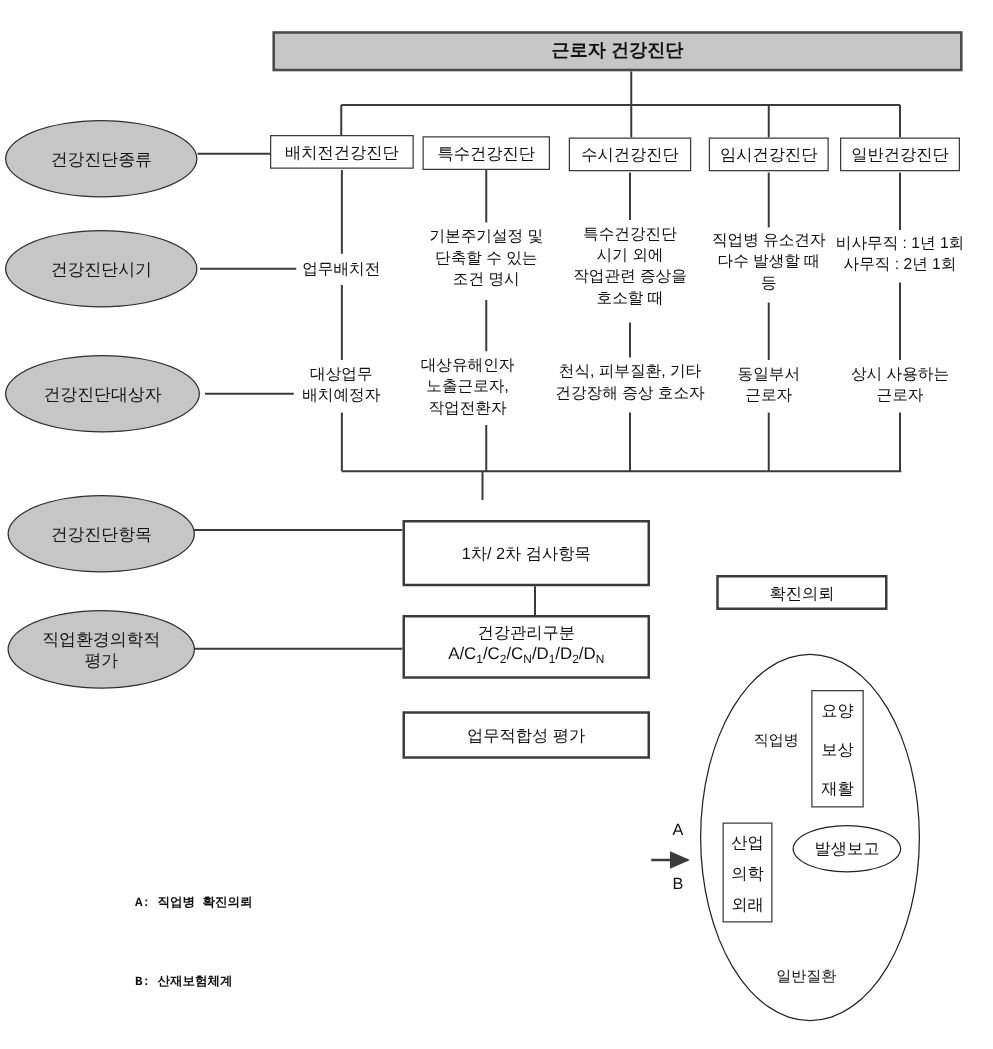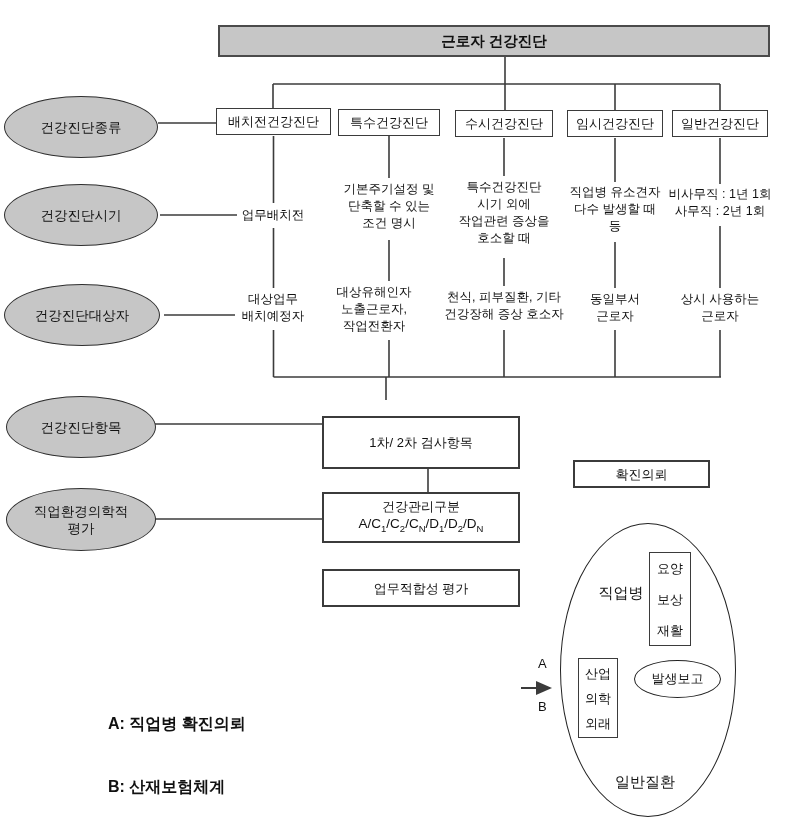--- a/index.html
+++ b/index.html
@@ -25,23 +25,23 @@
   }
   .row-ellipse{
     background:var(--fill-gray,#c6c6c6);border:1.7px solid #2f2f2f;border-radius:50%;
     display:flex;align-items:center;justify-content:center;text-align:center;
     font-size:13.5px;line-height:17px;white-space:pre-line;
   }
   .txt{
     transform:translateX(-50%);text-align:center;font-size:12.5px;line-height:17px;
     white-space:pre;z-index:1;
   }
-  .legend{font-size:16px;font-weight:bold;line-height:21px;white-space:pre;}
+  .legend{font-size:10px;font-weight:bold;line-height:21px;white-space:pre;font-family:Liberation Mono, monospace;}
   .big-ellipse{border:1.7px solid #222;border-radius:50%;background:#fff;}
-  .inner-label{transform:translateX(-50%);font-size:15px;white-space:pre;text-align:center;}
+  .inner-label{transform:translateX(-50%);font-size:12px;white-space:pre;text-align:center;}
   .oval{border:1.7px solid #222;border-radius:50%;background:#fff;
     display:flex;align-items:center;justify-content:center;font-size:13px;}
   .ab{font-size:13px;}
   .mgmt-line2{font-size:13.5px;line-height:18px;}
   .mgmt-line2 sub{font-size:9.5px;}
 </style>
 </head>
 <body>
 
 <div class="stage">

